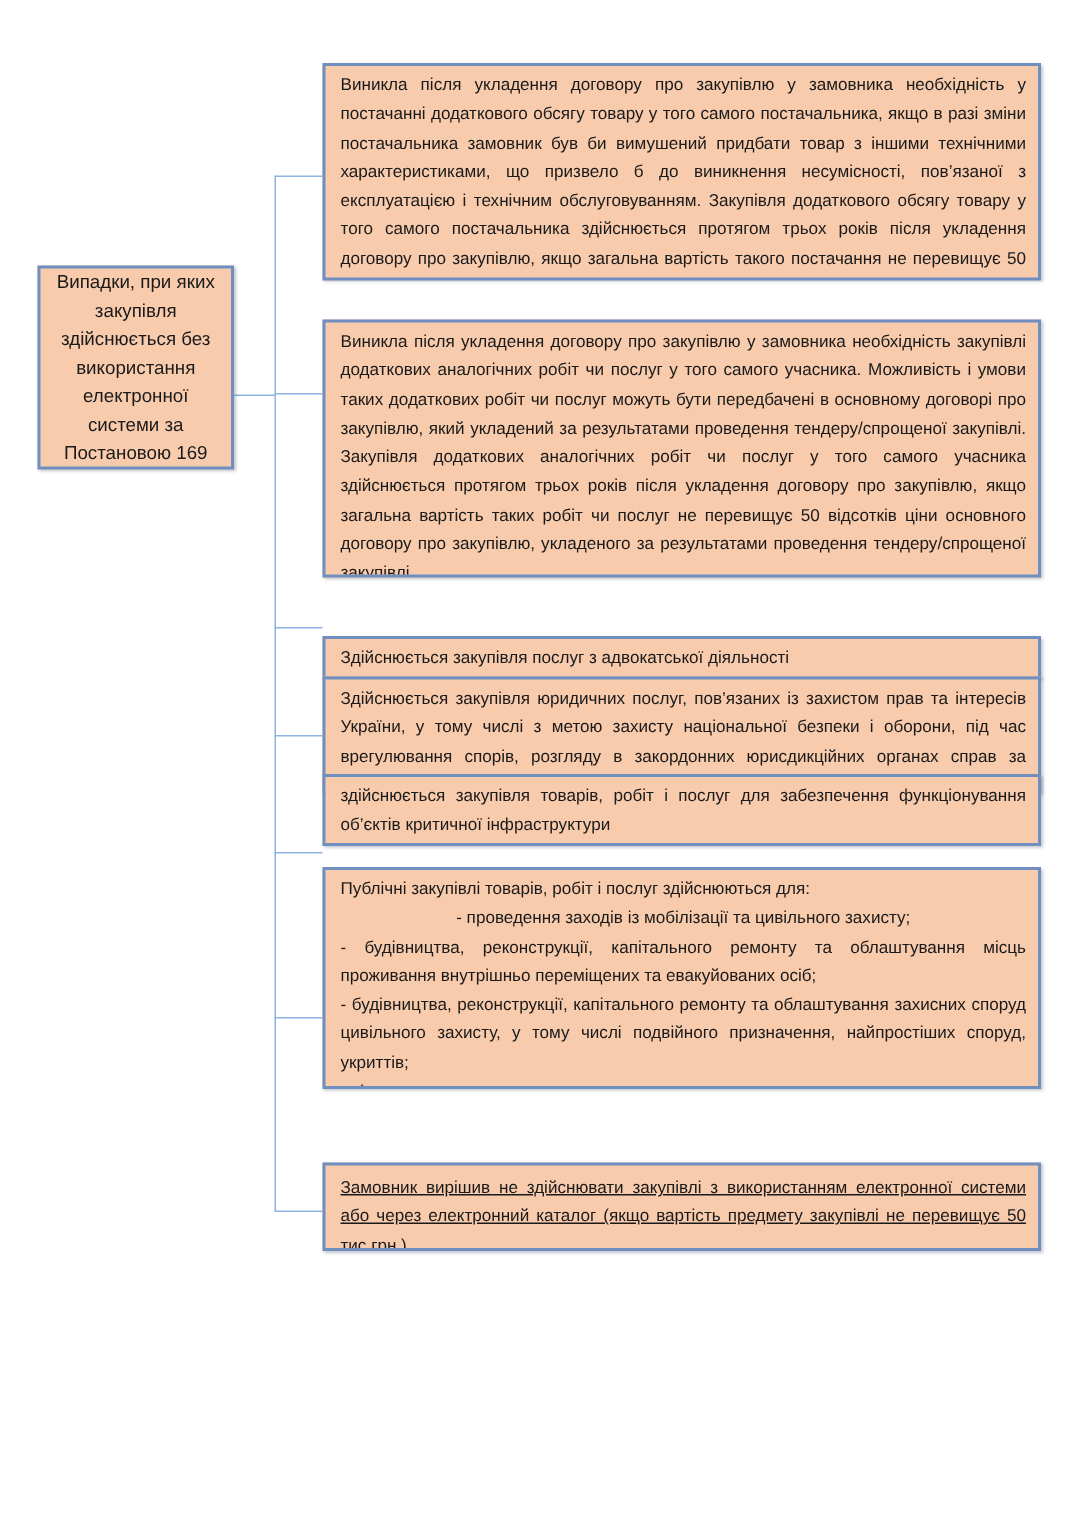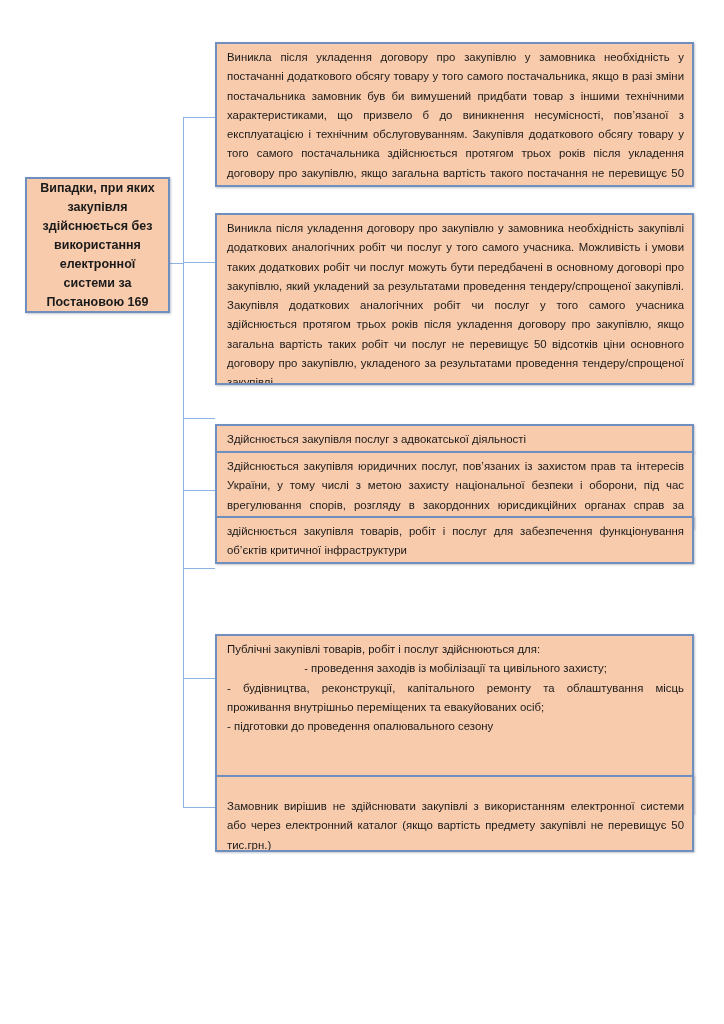--- a/index.html
+++ b/index.html
@@ -3,23 +3,23 @@
 <meta charset="utf-8">
 <style>
   html, body { margin: 0; padding: 0; background: #ffffff; }
   body { width: 724px; height: 1024px; position: relative; overflow: hidden;
          font-family: "Liberation Sans", "DejaVu Sans", sans-serif; color: #1a1a1a; }
   .box {
     position: absolute; background: #f8cbad; border: 2px solid #6f8fc0;
     box-sizing: border-box; box-shadow: 1px 1px 2px rgba(80,90,110,0.35);
   }
   .root {
-    left: 25px; top: 177px; width: 145px; height: 136px;
+    left: 25px; top: 177px; width: 131px; height: 136px;
     display: flex; align-items: center; justify-content: center;
-    text-align: center; font-weight: bold; font-size: 12.5px; line-height: 19px;
+    text-align: center; font-weight: normal; font-size: 12.5px; line-height: 19px;
     padding: 4px 6px;
   }
   .leaf {
     left: 215px; width: 479px; padding: 4px 8px 3px 10px;
     font-size: 11.4px; line-height: 19.3px; text-align: justify; overflow: hidden;
   }
   .leaf .line { display: block; }
   .conn { position: absolute; background: #8db3e2; }
   .vline { width: 1px; }
   .hline { height: 1px; }
@@ -54,22 +54,23 @@
 </div>
 
 <div class="box leaf" style="top:451px; height:78px;">
   <span>Здійснюється закупівля юридичних послуг, пов’язаних із захистом прав та інтересів України, у тому числі з метою захисту національної безпеки і оборони, під час врегулювання спорів, розгляду в закордонних юрисдикційних органах справ за участю іноземного суб’єкта та України</span>
 </div>
 
 <div class="box leaf" style="top:516px; height:48px;">
   <span>здійснюється закупівля товарів, робіт і послуг для забезпечення функціонування об’єктів критичної інфраструктури</span>
 </div>
 
-<div class="box leaf" style="top:634px; height:180px;">
+<div class="box leaf" style="top:578px; height:148px;">
   <span class="line" style="text-align:left;">Публічні закупівлі товарів, робіт і послуг здійснюються для:</span>
   <span class="line" style="text-align:center;">- проведення заходів із мобілізації та цивільного захисту;</span>
   <span class="line">- будівництва, реконструкції, капітального ремонту та облаштування місць проживання внутрішньо переміщених та евакуйованих осіб;</span>
+  <span class="line">- будівництва, реконструкції, капітального ремонту та облаштування захисних споруд цивільного захисту, у тому числі подвійного призначення, найпростіших споруд, укриттів;</span>
   <span class="line" style="text-align:left;">- підготовки до проведення опалювального сезону</span>
 </div>
 
-<div class="box leaf" style="top:775px; height:77px; padding-top:20px;">
+<div class="box leaf" style="top:775px; height:59px; padding-top:6px;text-decoration:underline;">
   <span>Замовник вирішив не здійснювати закупівлі з використанням електронної системи або через електронний каталог (якщо вартість предмету закупівлі  не перевищує 50 тис.грн.)</span>
 </div>
 
 </body></html>

